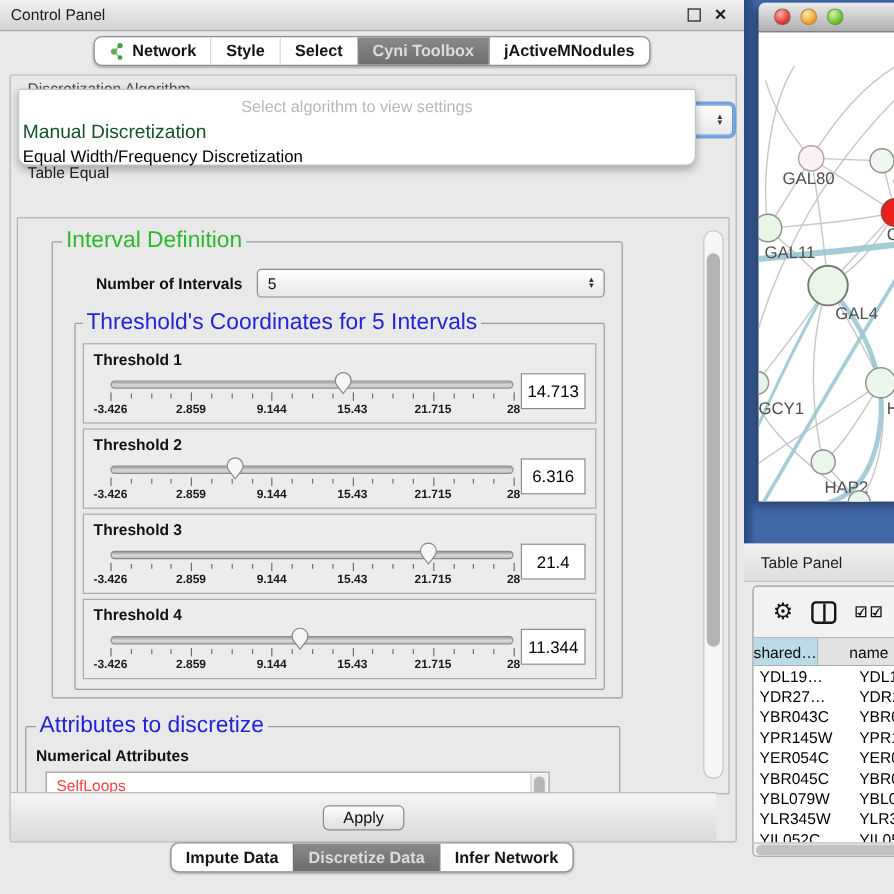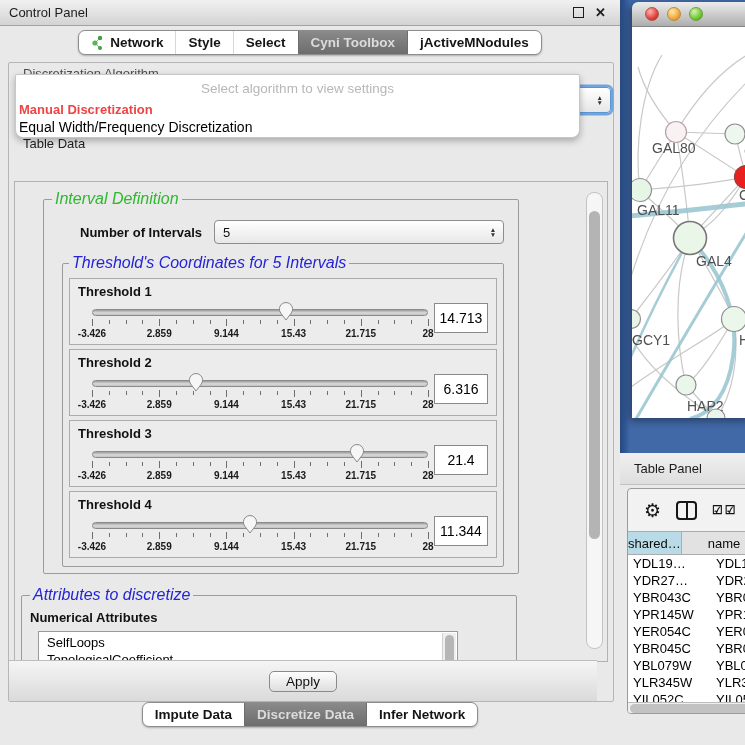--- a/index.html
+++ b/index.html
@@ -28,32 +28,32 @@
   .algo-label{position:absolute;left:14px;top:3px;font-size:13px;color:#4e4e4e;}
   .combo{height:24px;border:1px solid #8d8d8d;border-radius:4px;background:linear-gradient(#ffffff,#e7e7e7);
     display:flex;align-items:center;padding:0 20px 0 8px;font-size:13px;position:relative;color:#111;}
   .combo-spin{position:absolute;right:7px;top:50%;transform:translateY(-50%);display:flex;flex-direction:column;
     font-size:6.5px;line-height:5px;color:#333;}
   .combo.focus{box-shadow:0 0 0 2.5px rgba(92,151,218,.85);border-color:#5d95d4;}
   .algo-combo{position:absolute;left:12px;top:24px;width:560px;}
   .dropdown{position:absolute;left:6px;top:11px;width:563px;height:62px;background:#fff;
     border:1px solid #c6c6c6;border-radius:2px 2px 8px 8px;box-shadow:0 3px 7px rgba(0,0,0,.28);z-index:5;}
   .dd-ph{text-align:center;color:#b7b7b7;font-size:13.5px;padding-top:6px;height:19px;}
-  .dd-i1{font-size:13px;font-weight:bold;padding:2px 0 0 3px;color:#ef4444;}
+  .dd-i1{font-size:16px;font-weight:normal;padding:2px 0 0 3px;color:#14532d;}
   .dd-i2{font-size:14px;padding:2px 0 0 3px;color:#000;}
   .td-label{position:absolute;left:14px;top:73px;font-size:13px;color:#222;}
   .td-combo{position:absolute;left:12px;top:87px;width:552px;}
   
   .scrollpane{position:absolute;left:5px;top:118px;width:592px;height:479px;border:1px solid #b2b2b2;
     background:#e9e9e9;overflow:hidden;}
   .vsb{position:absolute;right:4px;top:10px;bottom:12px;width:15px;border:1px solid #c3c3c3;
     border-radius:8px;background:#f6f6f6;}
   .vsb .thumbv{position:absolute;left:2px;right:2px;top:18px;height:72%;border-radius:6px;background:#b4b4b4;}
   fieldset{border:1px solid #9b9b9b;border-radius:2px;margin:0;padding:4px 8px 6px;}
-  legend{font-size:16px;padding:0 3px;font-style:italic;}
+  legend{font-size:19px;padding:0 3px;}
   .lg-green{color:#2eb82e;}
   .lg-blue{color:#2424d6;}
   .fs-interval{margin:8px 0 0 28px;width:458px;background:#e9e9e9;}
   .num-row{display:flex;align-items:center;margin:8px 0 10px 28px;}
   .num-label{font-size:13px;font-weight:bold;}
   .num-combo{width:260px;margin-left:12px;height:22px;}
   .fs-thresh{margin-left:10px;width:428px;padding:6px 6px 4px;}
   .th-block{border:1px solid #ababab;background:#ececec;padding:5px 8px 2px;margin-bottom:4px;}
   .th-title{font-weight:bold;font-size:13px;margin-bottom:1px;color:#111;}
   .th-row{display:flex;align-items:flex-start;}
@@ -65,21 +65,21 @@
   .tick{position:absolute;top:1px;width:1px;height:4px;background:#6e6e6e;}
   .tick.major{height:7px;top:0;}
   .tick-labels{position:absolute;left:0;right:0;top:28px;height:12px;font-size:10px;font-weight:bold;color:#1a1a1a;}
   .ticklab{position:absolute;transform:translateX(-50%);white-space:nowrap;}
   .th-value{width:52px;height:28px;border:1px solid #8a8a8a;background:#fff;margin-top:3px;
     display:flex;align-items:center;justify-content:center;font-size:14px;color:#000;}
   .fs-attrs{margin:12px 0 0 6px;width:478px;}
   .attr-sub{font-size:13px;font-weight:bold;margin:2px 0 6px 0;color:#111;}
   .attr-list{background:#fff;border:1px solid #9a9a9a;height:52px;overflow:hidden;position:relative;
     padding:2px 14px 0 8px;margin-left:8px;width:396px;}
-  .attr-item{font-size:13px;line-height:17px;color:#000000;white-space:nowrap;}
+  .attr-item{font-size:13px;line-height:17px;color:#ef4444;white-space:nowrap;}
   .attr-vsb{position:absolute;right:1px;top:1px;bottom:1px;width:13px;background:#efefef;border-left:1px solid #d0d0d0;}
   .attr-vsb .thumbv{position:absolute;left:2px;width:9px;top:2px;height:34px;border-radius:5px;background:#b6b6b6;}
   .apply-bar{position:absolute;left:0;right:16px;top:597px;height:40px;border-top:1px solid #bdbdbd;
     background:linear-gradient(#f5f5f5,#dadada);display:flex;align-items:center;justify-content:center;}
   .btn{padding:2px 16px;font-size:13.5px;border:1px solid #8a8a8a;border-radius:5px;
     background:linear-gradient(#fefefe,#dedede);color:#111;}
   .cp-bottom-tabs{position:absolute;top:702px;left:0;width:620px;display:flex;justify-content:center;}
   
   .desktop{position:absolute;left:620px;top:0;width:125px;height:453px;
     background:linear-gradient(to right,#28497e 0,#2e5390 4px,#4169a8 10px,#4169a8 100%);}
@@ -164,21 +164,21 @@
           <span>▼</span>
         </span>
     </div>
 
     <div class="dropdown">
       <div class="dd-ph">Select algorithm to view settings</div>
       <div class="dd-i1">Manual Discretization</div>
       <div class="dd-i2">Equal Width/Frequency Discretization</div>
     </div>
 
-    <div class="td-label">Table Data</div>
+    <div class="td-label">Table Equal</div>
 
     <div class="scrollpane">
       <fieldset class="fs-interval">
         <legend class="lg-green">Interval Definition</legend>
         <div class="num-row">
           <span class="num-label">Number of Intervals</span>
           <div class="combo num-combo">
             <span>5</span>
             <span class="combo-spin">
                 <span>▲</span>

